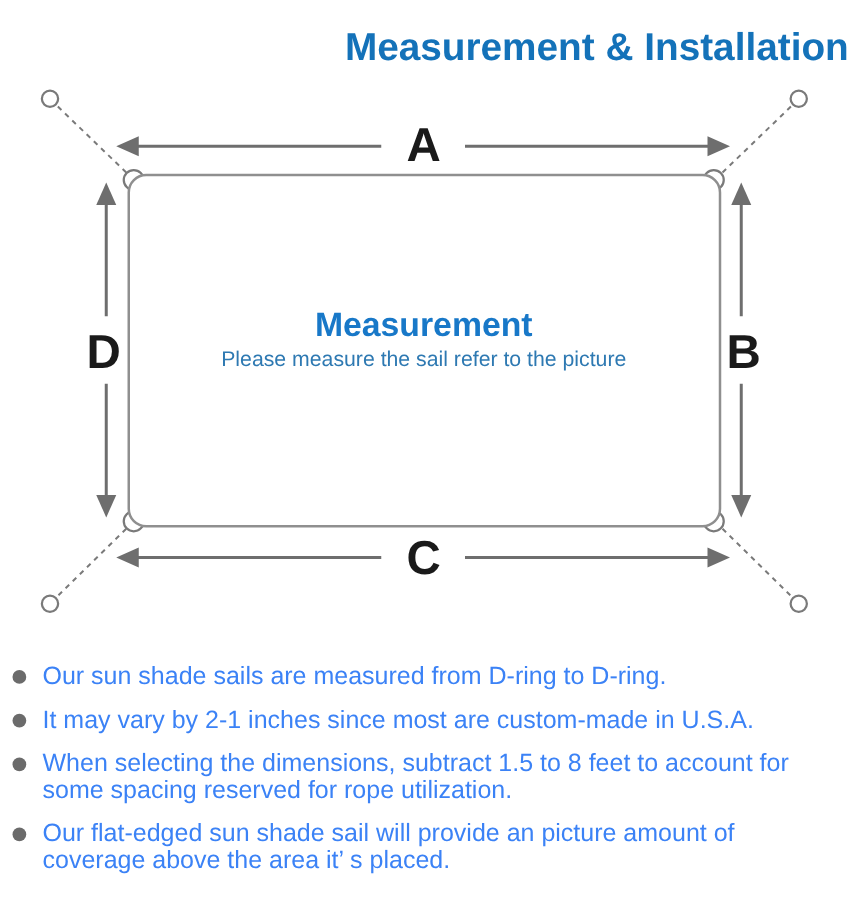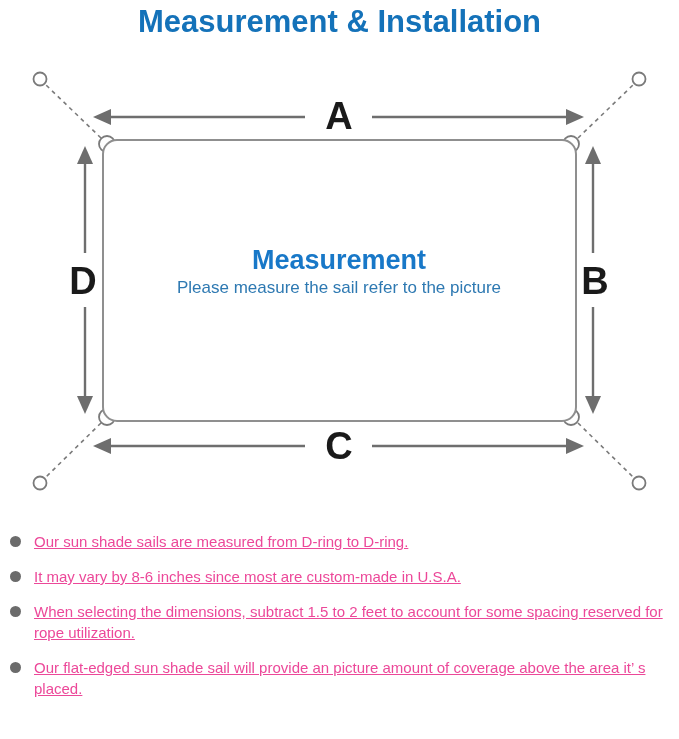--- a/index.html
+++ b/index.html
@@ -6,22 +6,22 @@
   .page{
     position:relative;
     width:679px;height:739px;
     background:#ffffff;
     overflow:hidden;
     font-family:"Liberation Sans", sans-serif;
   }
   .title{
     height:55px;
     box-sizing:border-box;
-    padding-top:3px;
-    text-align:center;
+    padding-top:19px;
+    text-align:right;
     font-size:31px;
     line-height:38px;
     font-weight:bold;
     color:#1472b9;
     letter-spacing:0px;
   }
   .diagram{display:block;}
   .dim-label{
     font-family:"Liberation Sans", sans-serif;
     font-size:38px;
@@ -51,24 +51,23 @@
   }
   .bullet-dot{
     flex:0 0 auto;
     width:11px;height:11px;
     border-radius:50%;
     background:#6b6b6b;
     margin:5px 13px 0 2px;
   }
   .note-text{
     max-width:641px;
-    font-size:15px;
+    font-size:20px;
     line-height:21px;
-    color:#ec4899;
-    text-decoration:underline;
+    color:#3b82f6;
   }
 </style>
 </head>
 <body>
 
 <div class="page">
 
   <div class="title">Measurement &amp; Installation</div>
 
   <svg class="diagram" width="679" height="460" viewBox="0 0 679 460">
@@ -141,25 +140,25 @@
     <text class="center-sub" x="339" y="238" text-anchor="middle">Please measure the sail refer to the picture</text>
   </svg>
 
   <ul class="notes">
     <li class="note-item">
       <span class="bullet-dot"></span>
       <span class="note-text">Our sun shade sails are measured from D-ring to D-ring.</span>
     </li>
     <li class="note-item">
       <span class="bullet-dot"></span>
-      <span class="note-text">It may vary by 8-6 inches since most are custom-made in U.S.A.</span>
+      <span class="note-text">It may vary by 2-1 inches since most are custom-made in U.S.A.</span>
     </li>
     <li class="note-item">
       <span class="bullet-dot"></span>
-      <span class="note-text">When selecting the dimensions, subtract 1.5 to 2 feet to account for some spacing reserved for rope utilization.</span>
+      <span class="note-text">When selecting the dimensions, subtract 1.5 to 8 feet to account for some spacing reserved for rope utilization.</span>
     </li>
     <li class="note-item">
       <span class="bullet-dot"></span>
       <span class="note-text">Our flat-edged sun shade sail will provide an picture amount of coverage above the area it’ s placed.</span>
     </li>
   </ul>
 
 </div>
 
 </body></html>

